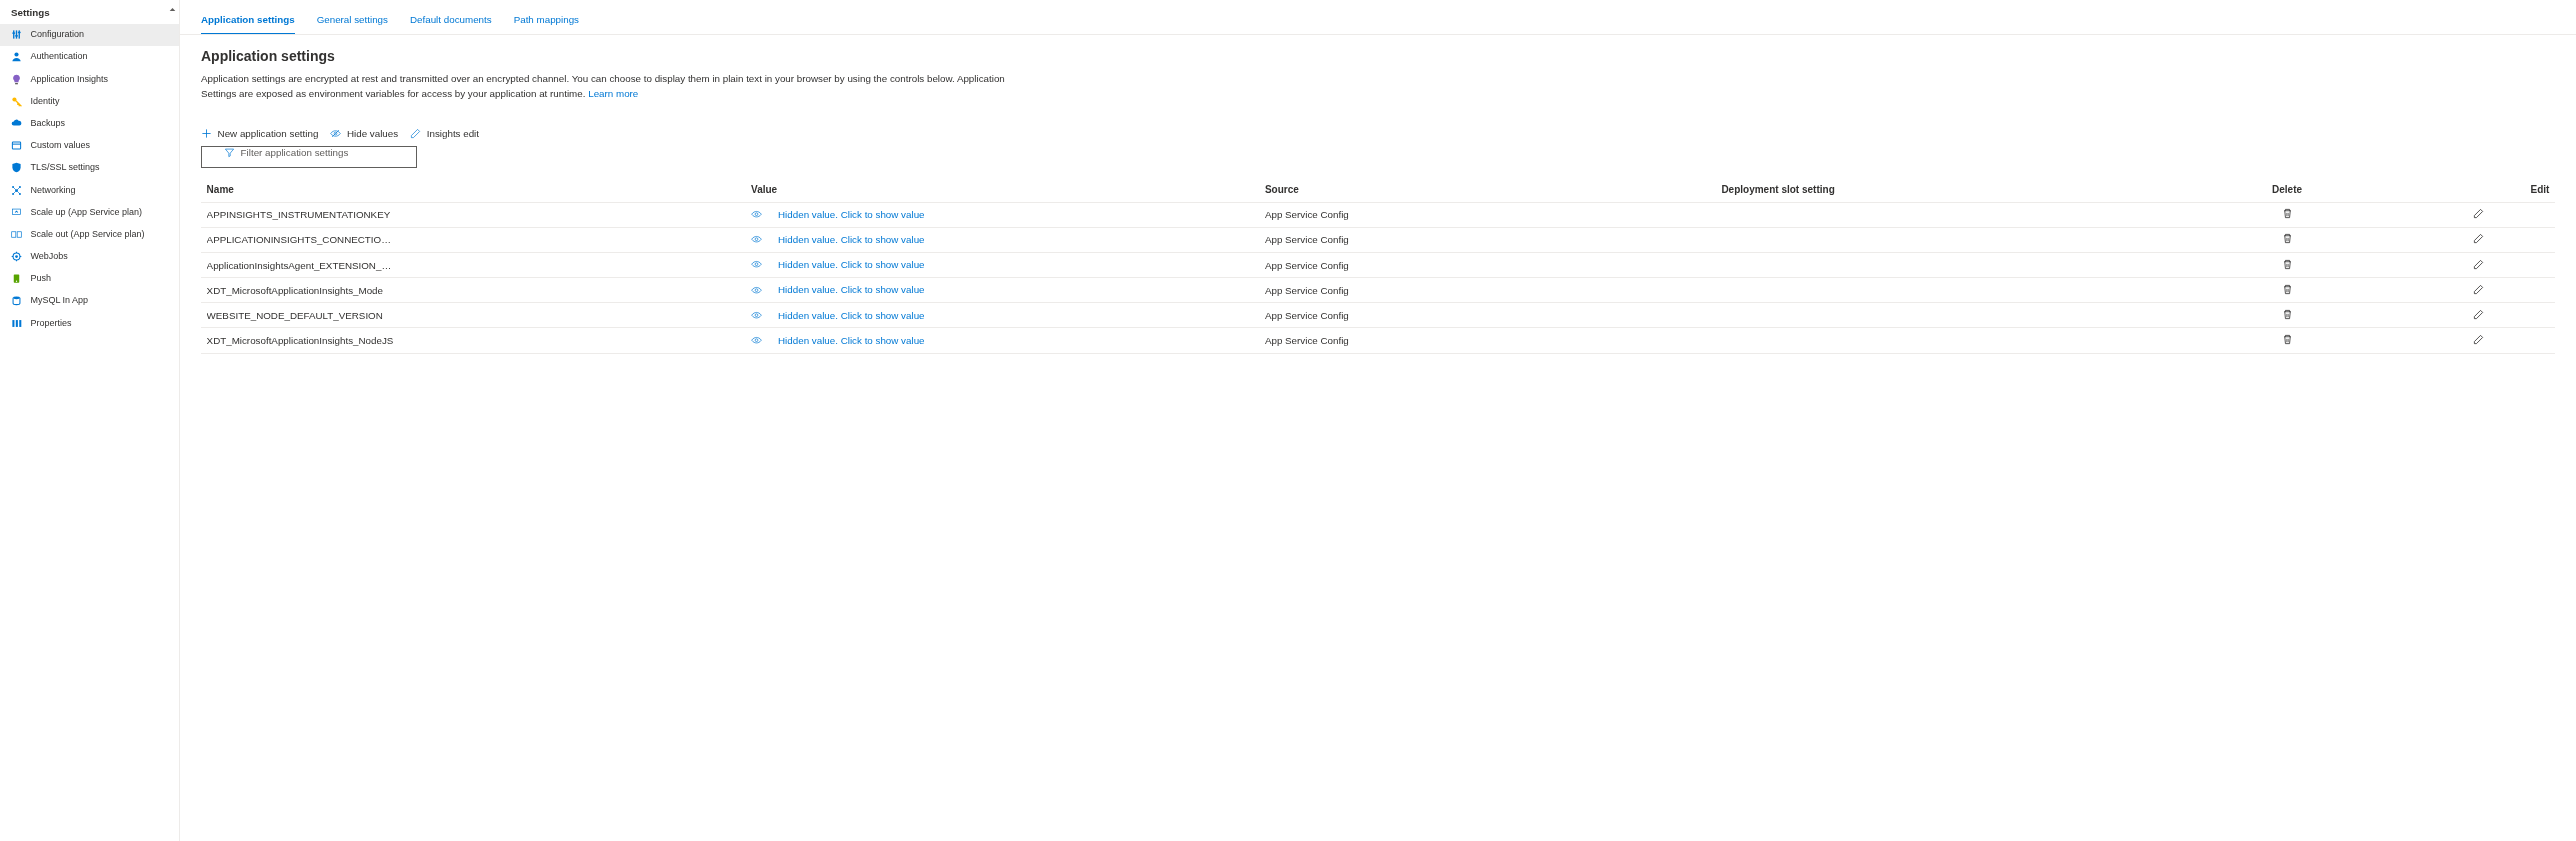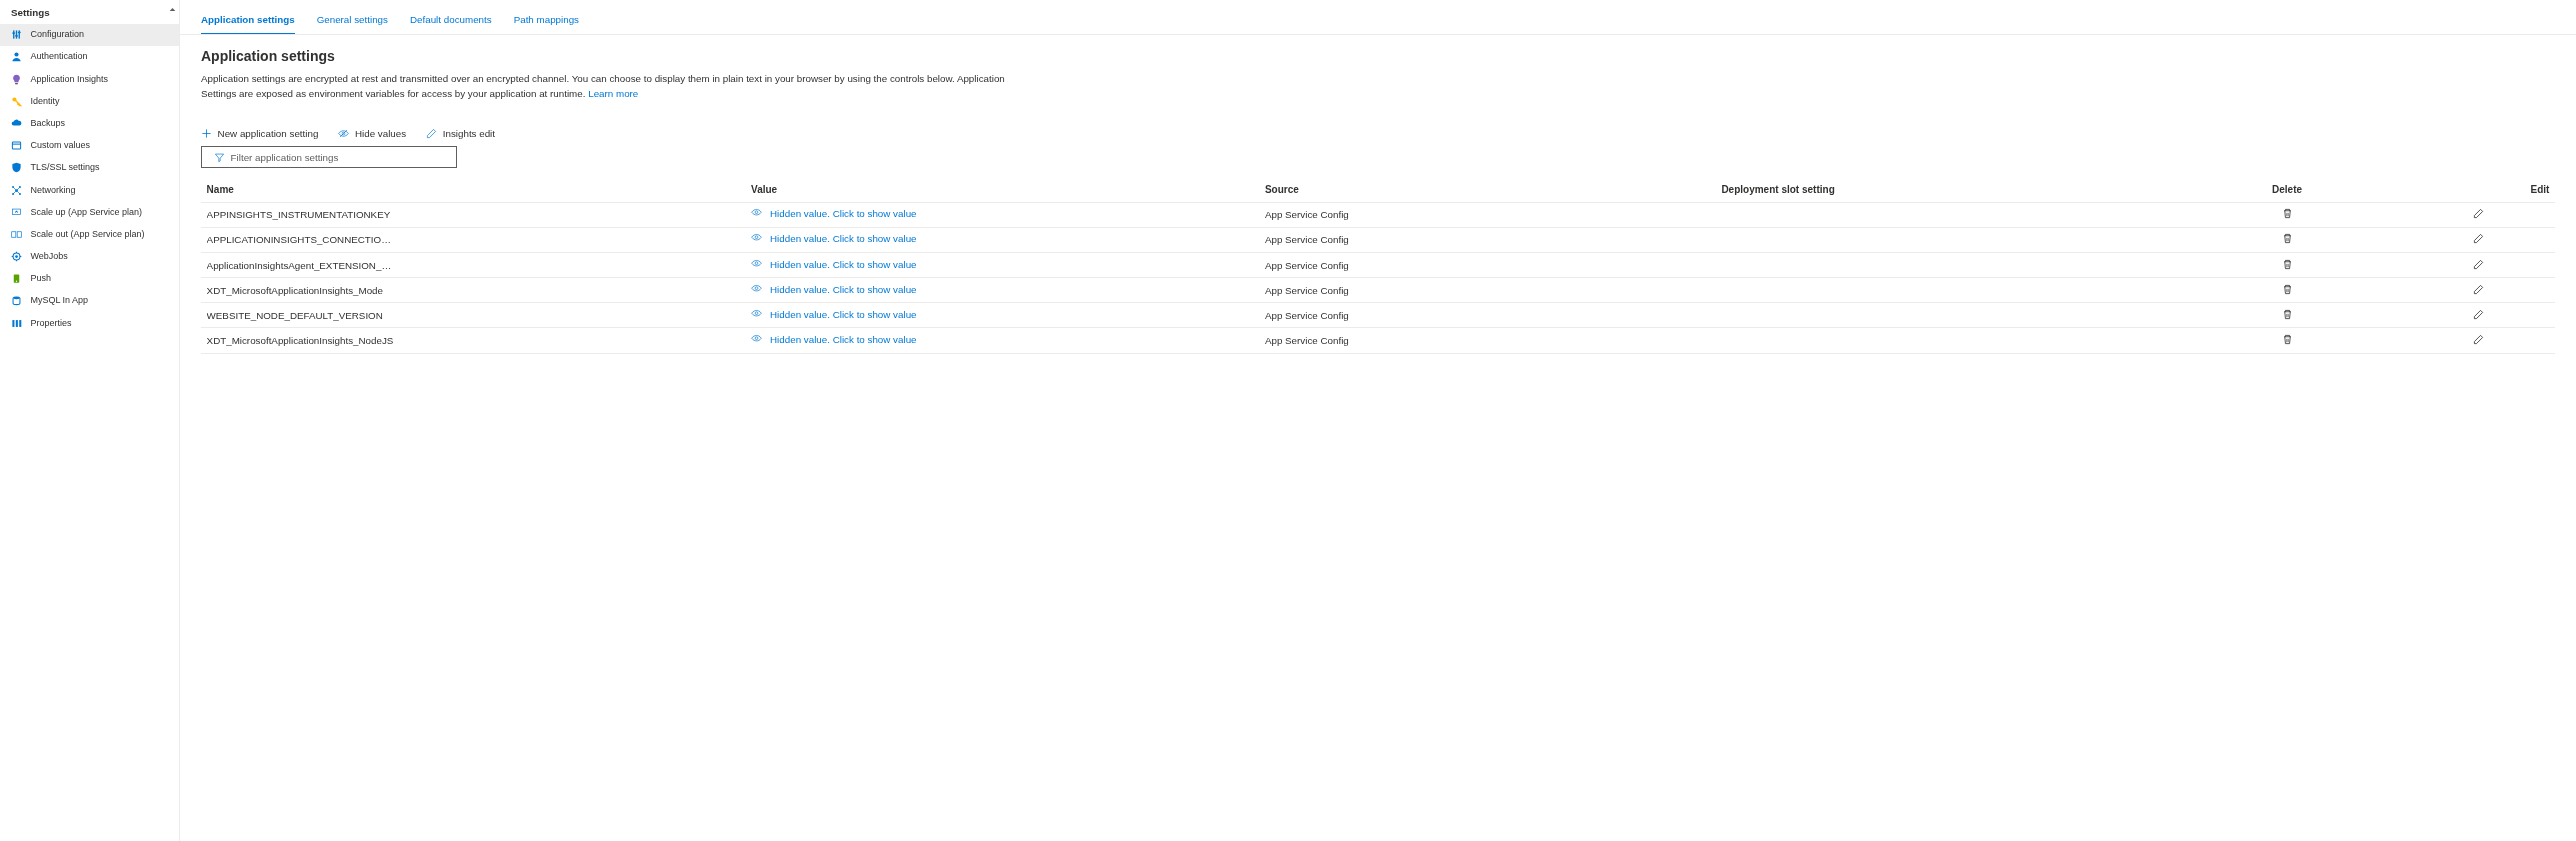--- a/index.html
+++ b/index.html
@@ -18,42 +18,42 @@
 .main { flex: 1; padding: 0 0 0 0; overflow: auto; }
 .tabs { display: flex; gap: 22px; padding: 9.8px 21px 0; border-bottom: 0.7px solid #edebe9; margin-top: 4.2px; }
 .tab { color: #0078d4; font-size: 9.8px; padding-bottom: 8.4px; cursor: pointer; border-bottom: 1.4px solid transparent; }
 .tab.active { font-weight: 600; border-bottom-color: #0078d4; }
 
 .section { padding: 12.5px 21px; }
 .section-title { font-size: 14px; font-weight: 600; margin-bottom: 8.4px; }
 .section-desc { font-size: 9.8px; color: #323130; line-height: 1.5; max-width: 836px; }
 .section-desc a { color: #0078d4; text-decoration: none; }
 
-.toolbar { display: flex; align-items: center; gap: 20px; padding: 14px 21px 7px; }
+.toolbar { display: flex; align-items: center; gap: 12px; padding: 14px 21px 7px; }
 .toolbar-btn { display: flex; align-items: center; gap: 5.6px; color: #323130; cursor: pointer; font-size: 9.8px; }
 .toolbar-btn .ticon { color: #0078d4; }
 
 .filter-wrap { padding: 0 21px 8.4px; }
-.filter-box { display: flex; align-items: center; border: 0.7px solid #605e5c; width: 256px; height: 22px; padding: 0 12px; }
+.filter-box { display: flex; align-items: flex-start; border: 0.7px solid #605e5c; width: 216px; height: 22px; padding: 0 22px; }
 .filter-box input { border: none; outline: none; flex: 1; font-size: 9.8px; font-family: inherit; color: #323130; margin-left: 5.6px; }
 .filter-box input::placeholder { color: #605e5c; }
 
 
 .table-wrap { padding: 0 21px; }
 table { width: 100%; border-collapse: collapse; }
 th { text-align: left; font-weight: 600; font-size: 10px; padding: 7px 5.6px; border-bottom: 0.7px solid #edebe9; color: #323130; }
 td { padding: 5.6px 5.6px; border-bottom: 0.7px solid #edebe9; font-size: 9.8px; vertical-align: middle; }
 .col-name { width: 195px; }
 .col-value { width: 188px; }
 .col-source { width: 167px; }
 .col-slot { width: 167px; }
 .col-delete { width: 84px; text-align: center; }
 .col-edit { width: 56px; text-align: right; }
 .name-cell { white-space: nowrap; overflow: hidden; text-overflow: ellipsis; max-width: 188px; }
-.hidden-value { color: #0078d4; cursor: pointer; display: inline-flex; gap: 8px; }
+.hidden-value { color: #0078d4; cursor: pointer; display: inline-flex; align-items: center; gap: 16px; }
 .icon-btn { cursor: pointer; color: #323130; display: inline-flex; }
 
 svg { display: block; }
 </style>
 </head>
 <body>
 
 <div class="container">
 
   <div class="sidebar">

